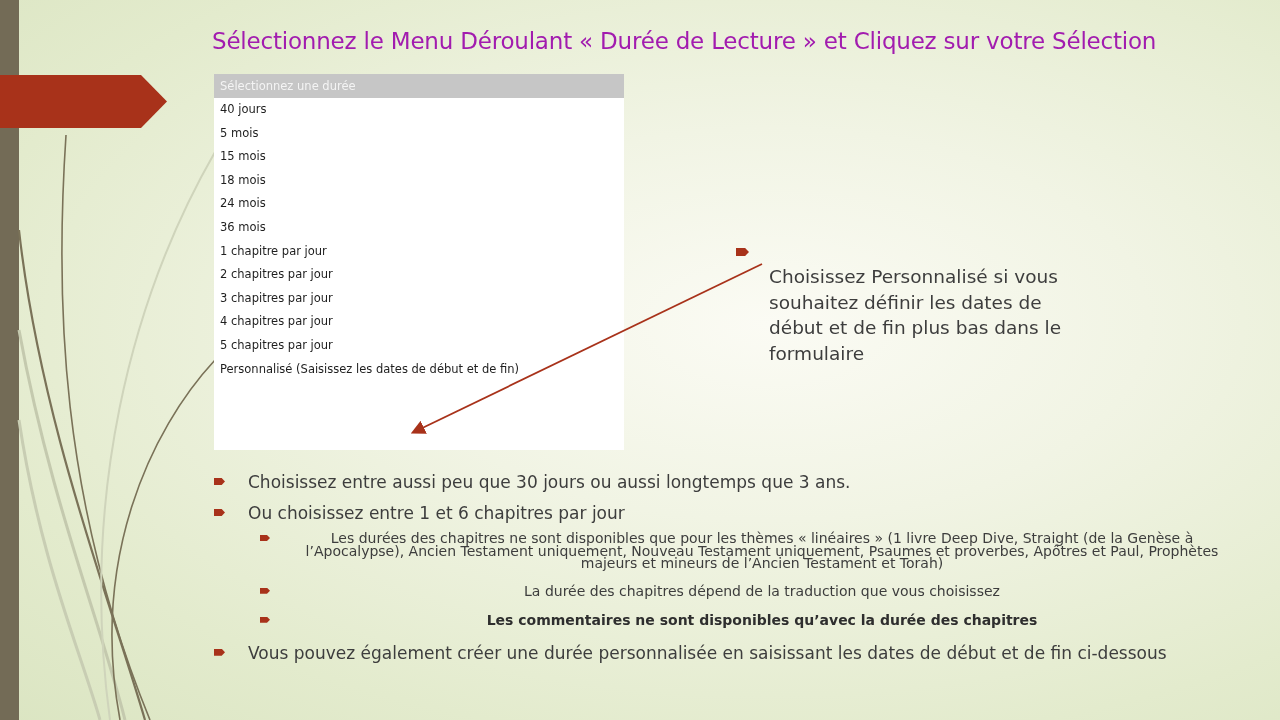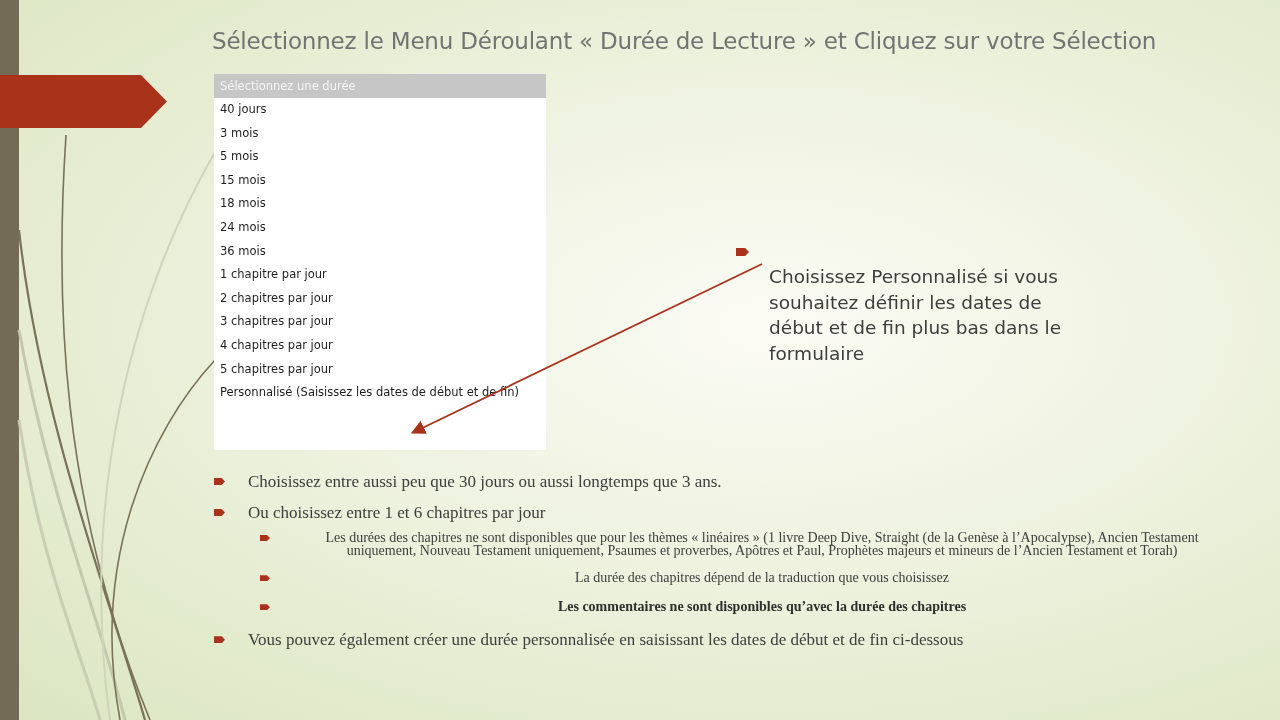--- a/index.html
+++ b/index.html
@@ -5,44 +5,44 @@
     html, body { margin:0; padding:0; }
     body {
       width:1280px; height:720px; overflow:hidden; position:relative;
       font-family: "DejaVu Sans", sans-serif;
       background: radial-gradient(ellipse at 60% 45%, #fbfbf4 0%, #f1f4e4 35%, #e3ebcd 75%, #dbe5c2 100%);
     }
     .sidebar-bar { position:absolute; left:0; top:0; width:19px; height:720px; background:#736b56; }
     .title-arrow { position:absolute; left:0; top:75px; width:167px; height:53px; }
     .swirls { position:absolute; left:0; top:0; width:260px; height:720px; pointer-events:none; }
     .slide-title {
-      position:absolute; left:212px; top:28px; font-size:23px; color:#737373; letter-spacing:-0.2px;
+      position:absolute; left:212px; top:28px; font-size:23px; color:#a21caf; letter-spacing:-0.2px;
       font-family: "DejaVu Sans", sans-serif; white-space:nowrap;
     }
     .dropdown {
-      position:absolute; left:214px; top:74px; width:332px; height:376px; background:#ffffff;
+      position:absolute; left:214px; top:74px; width:410px; height:376px; background:#ffffff;
       font-family:"DejaVu Sans", sans-serif;
     }
     .dropdown-header {
       height:24px; background:#c6c6c6; color:#f4f4f4; font-size:11.5px; line-height:24px; padding-left:6px;
     }
     .dropdown-option {
       height:23.6px; line-height:23.6px; font-size:11.5px; color:#1e1e1e; padding-left:6px; cursor:pointer; white-space:nowrap;
     }
     .annotation-arrow { position:absolute; left:0; top:0; width:1280px; height:720px; pointer-events:none; }
     .bullet {
       display:inline-block; width:11px; height:7px; background:#a8321a;
       clip-path: polygon(0 0, 70% 0, 100% 50%, 70% 100%, 0 100%);
     }
     .callout {
       position:absolute; left:736px; top:240px; width:360px; color:#3d3d3d; font-size:18.5px; line-height:25.5px;
     }
     .callout .bullet { position:absolute; left:0; top:8px; width:13px; height:8px; }
     .callout-text { margin-left:33px;margin-top:24px; }
-    .main-list { position:absolute; left:214px; top:470px; width:1020px; color:#3d3d3d;font-family:Liberation Serif, serif; }
+    .main-list { position:absolute; left:214px; top:470px; width:1020px; color:#3d3d3d; }
     .l1 { position:relative; font-size:17px; line-height:24px; padding-left:34px; margin-bottom:7px; white-space:nowrap; }
     .l1 .bullet { position:absolute; left:0; top:8px; }
     .l2 { position:relative; font-size:14px; line-height:12.6px; padding-left:30px; margin-left:46px; margin-bottom:13px;text-align:center; }
     .l2 .bullet { position:absolute; left:0; top:3px; width:10px; height:6px; }
     .l2.bold { font-weight:bold; color:#2e2e2e; }
     .l2.single { line-height:16px; }
     .l2.single .bullet { top:5px; }
   </style>
 </head>
 <body>
@@ -60,21 +60,20 @@
 
 <svg class="title-arrow" viewBox="0 0 167 53">
   <polygon points="0,0 141,0 167,26.5 141,53 0,53" fill="#a8321a"></polygon>
 </svg>
 
 <div class="slide-title">Sélectionnez le Menu Déroulant « Durée de Lecture » et Cliquez sur votre Sélection</div>
 
 <div class="dropdown">
   <div class="dropdown-header">Sélectionnez une durée</div>
   <div class="dropdown-option">40 jours</div>
-  <div class="dropdown-option">3 mois</div>
   <div class="dropdown-option">5 mois</div>
   <div class="dropdown-option">15 mois</div>
   <div class="dropdown-option">18 mois</div>
   <div class="dropdown-option">24 mois</div>
   <div class="dropdown-option">36 mois</div>
   <div class="dropdown-option">1 chapitre par jour</div>
   <div class="dropdown-option">2 chapitres par jour</div>
   <div class="dropdown-option">3 chapitres par jour</div>
   <div class="dropdown-option">4 chapitres par jour</div>
   <div class="dropdown-option">5 chapitres par jour</div>

